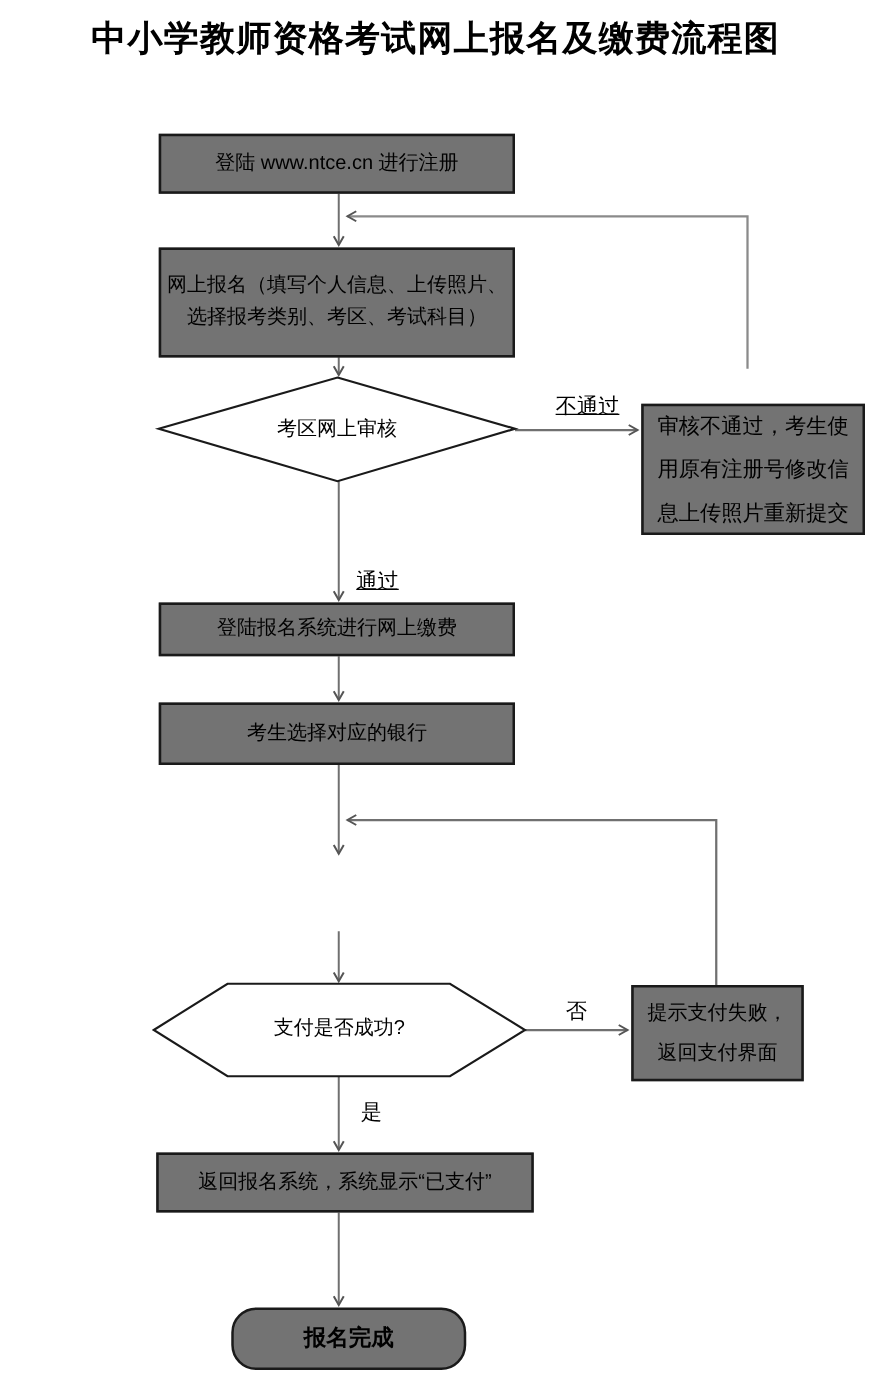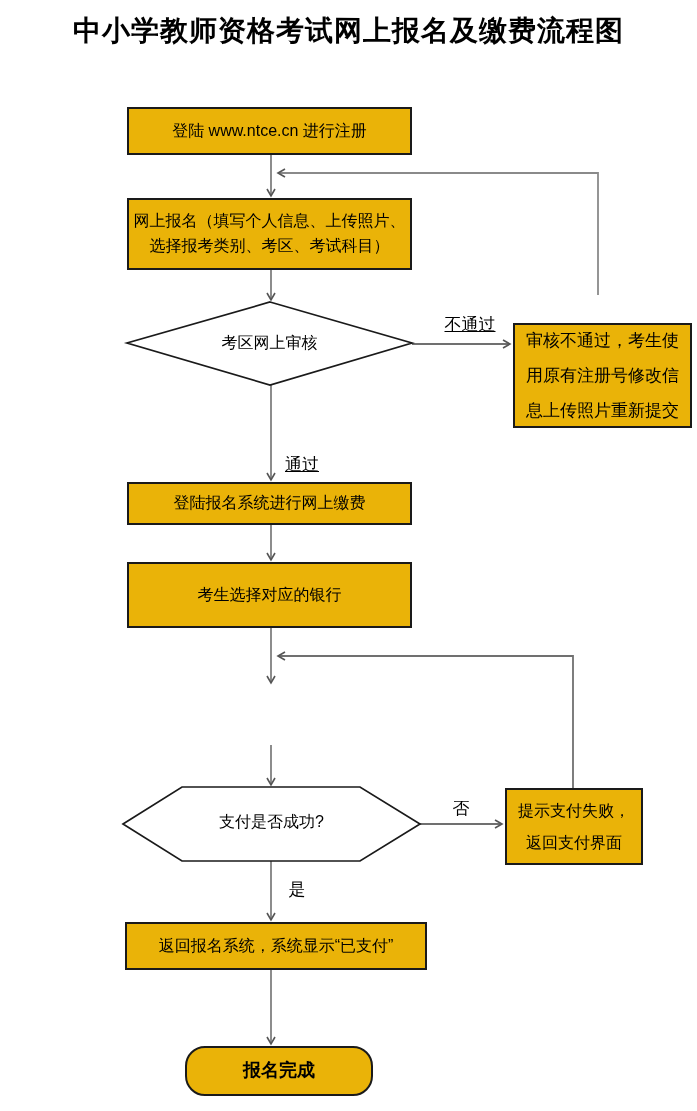--- a/index.html
+++ b/index.html
@@ -6,21 +6,21 @@
   #canvas{
     position:relative;width:697px;height:1111px;background:#ffffff;
     font-family:"Liberation Sans",sans-serif;color:#000000;overflow:hidden;
   }
   #flow-svg{position:absolute;left:0;top:0;}
   .title{
     position:absolute;left:0;top:12px;width:697px;text-align:center;
     font-size:28px;font-weight:bold;letter-spacing:1px;
   }
   .node{
-    position:absolute;box-sizing:border-box;background:#eab308;
+    position:absolute;box-sizing:border-box;background:#737373;
     border:2px solid #1a1a1a;display:flex;align-items:center;justify-content:center;
     text-align:center;white-space:pre-line;font-size:16px;line-height:1.55;
   }
   .shape-label{
     position:absolute;display:flex;align-items:center;justify-content:center;
     text-align:center;font-size:16px;white-space:pre-line;
   }
   .edge-label{
     position:absolute;font-size:17px;text-align:center;white-space:nowrap;
   }
@@ -53,32 +53,32 @@
     <line x1="420" y1="824" x2="502" y2="824" stroke="#707070" stroke-width="1.8" marker-end="url(#ah)"></line>
     <line x1="271" y1="861" x2="271" y2="920" stroke="#707070" stroke-width="1.6" marker-end="url(#ah)"></line>
     <line x1="271" y1="970" x2="271" y2="1044" stroke="#707070" stroke-width="1.6" marker-end="url(#ah)"></line>
 
     <polygon points="270,302 412,343 270,385 127,343" fill="#ffffff" stroke="#1a1a1a" stroke-width="1.7"></polygon>
     <polygon points="123,824 182,787 360,787 420,824 360,861 182,861" fill="#ffffff" stroke="#1a1a1a" stroke-width="1.7"></polygon>
   </svg>
 
   <div class="node" style="left:127px;top:107px;width:285px;height:48px;">登陆 www.ntce.cn 进行注册</div>
 
-  <div class="node" style="left:127px;top:198px;width:285px;height:72px;">网上报名（填写个人信息、上传照片、
+  <div class="node" style="left:127px;top:198px;width:285px;height:88px;">网上报名（填写个人信息、上传照片、
 选择报考类别、考区、考试科目）</div>
 
   <div class="shape-label" style="left:127px;top:302px;width:285px;height:83px;">考区网上审核</div>
 
   <div class="node" style="left:513px;top:295px;width:179px;height:105px;font-size:17px;line-height:35px;margin-top:28px;">审核不通过，考生使
 用原有注册号修改信
 息上传照片重新提交</div>
 
   <div class="node" style="left:127px;top:482px;width:285px;height:43px;">登陆报名系统进行网上缴费</div>
 
-  <div class="node" style="left:127px;top:562px;width:285px;height:66px;">考生选择对应的银行</div>
+  <div class="node" style="left:127px;top:562px;width:285px;height:50px;">考生选择对应的银行</div>
 
 
   <div class="shape-label" style="left:123px;top:787px;width:297px;height:70px;">支付是否成功?</div>
 
   <div class="node" style="left:505px;top:788px;width:138px;height:77px;line-height:32px;">提示支付失败，
 返回支付界面</div>
 
   <div class="node" style="left:125px;top:922px;width:302px;height:48px;">返回报名系统，系统显示“已支付”</div>
 
   <div class="node bold" style="left:185px;top:1046px;width:188px;height:50px;font-size:18px;">报名完成</div>

